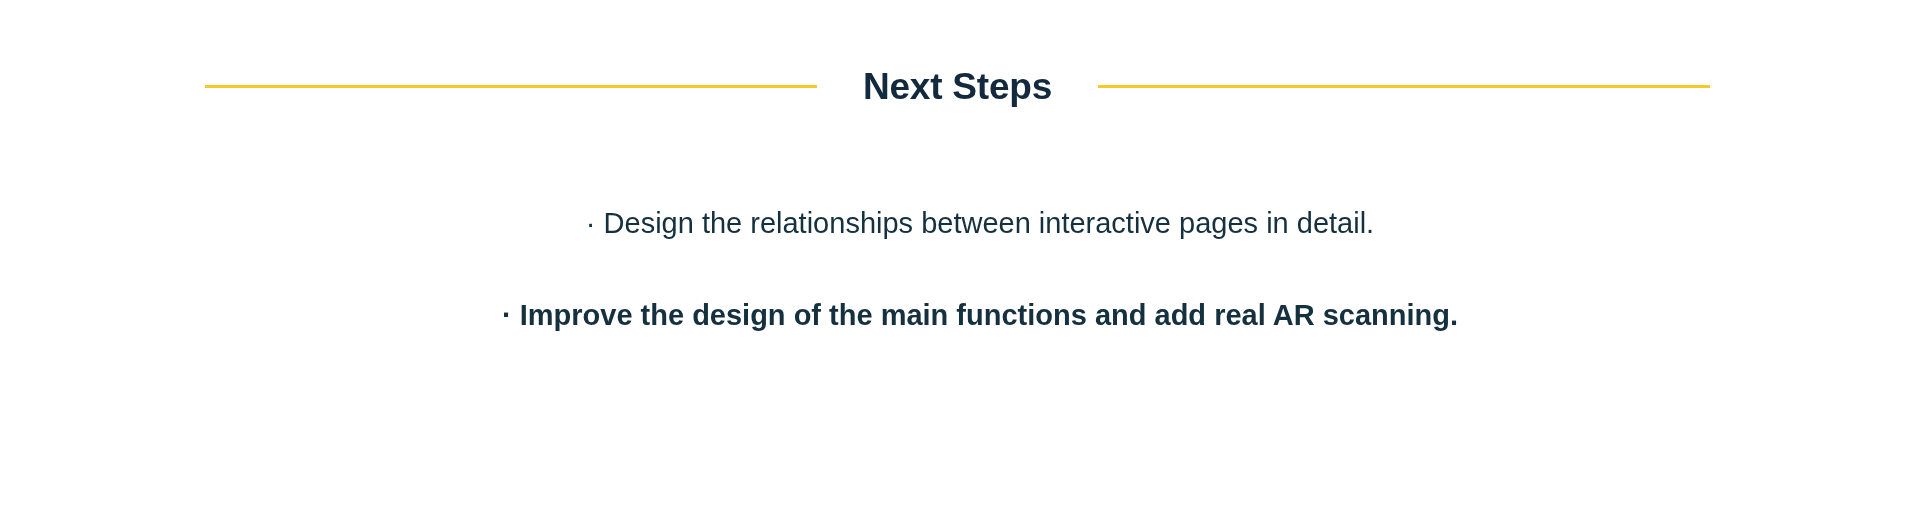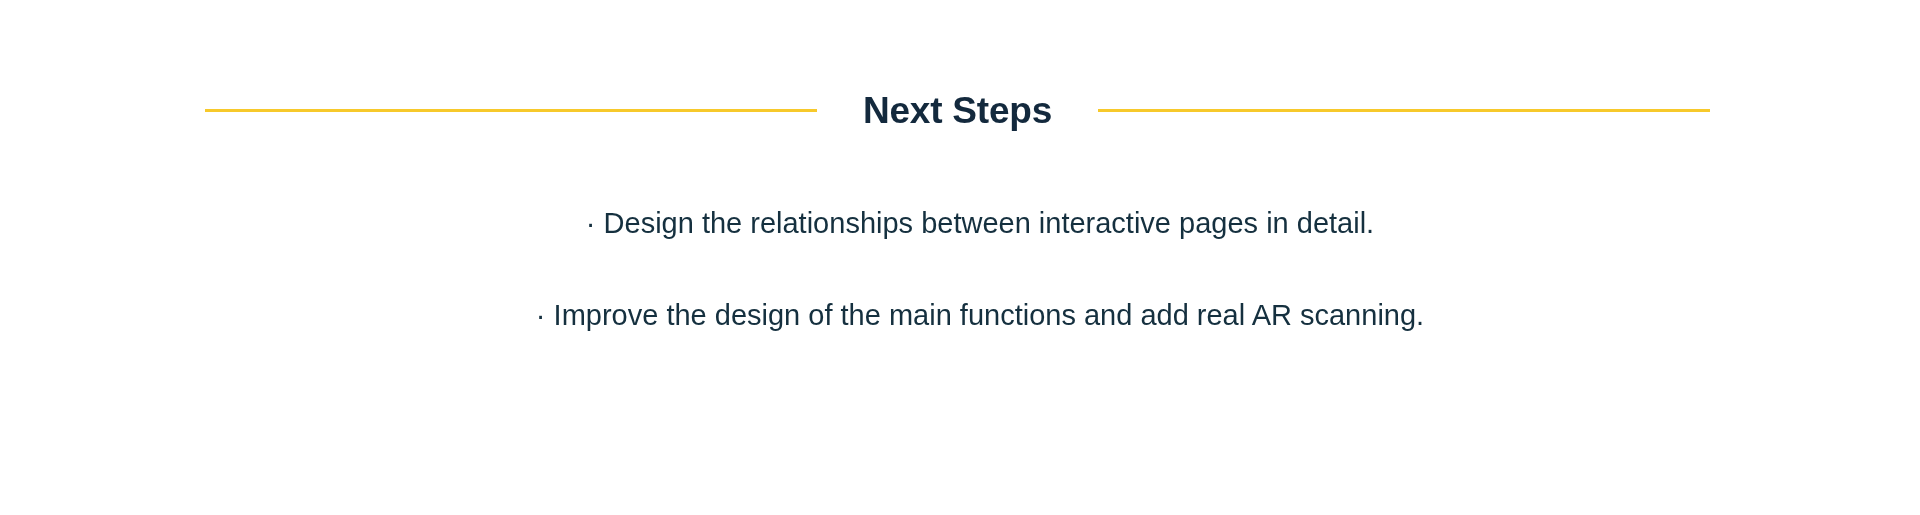--- a/index.html
+++ b/index.html
@@ -28,21 +28,20 @@
     position: absolute;
     left: 205px;
     top: 60px;
     width: 1505px;
     height: 52px;
     display: flex;
     flex-direction: row;
     align-items: center;
     justify-content: center;
     gap: 0px;
-    margin-top: 24px;
   }
 
   .rule {
     flex: 1 1 auto;
     height: 3px;
     background: #F7C92B;
     border: 0;
     min-width: 10px;
   }
 
@@ -79,20 +78,21 @@
     line-height: 1.25;
     color: #15303F;
     text-align: center;
     white-space: nowrap;
     margin: 0;
     height: 36px;
   }
 
   .bullet-line + .bullet-line {
     margin-top: 56px;
+    font-weight: bold;
   }
 
   .bullet-mark {
     display: inline;
   }
 
   .bullet-text {
     display: inline;
   }
 </style>

